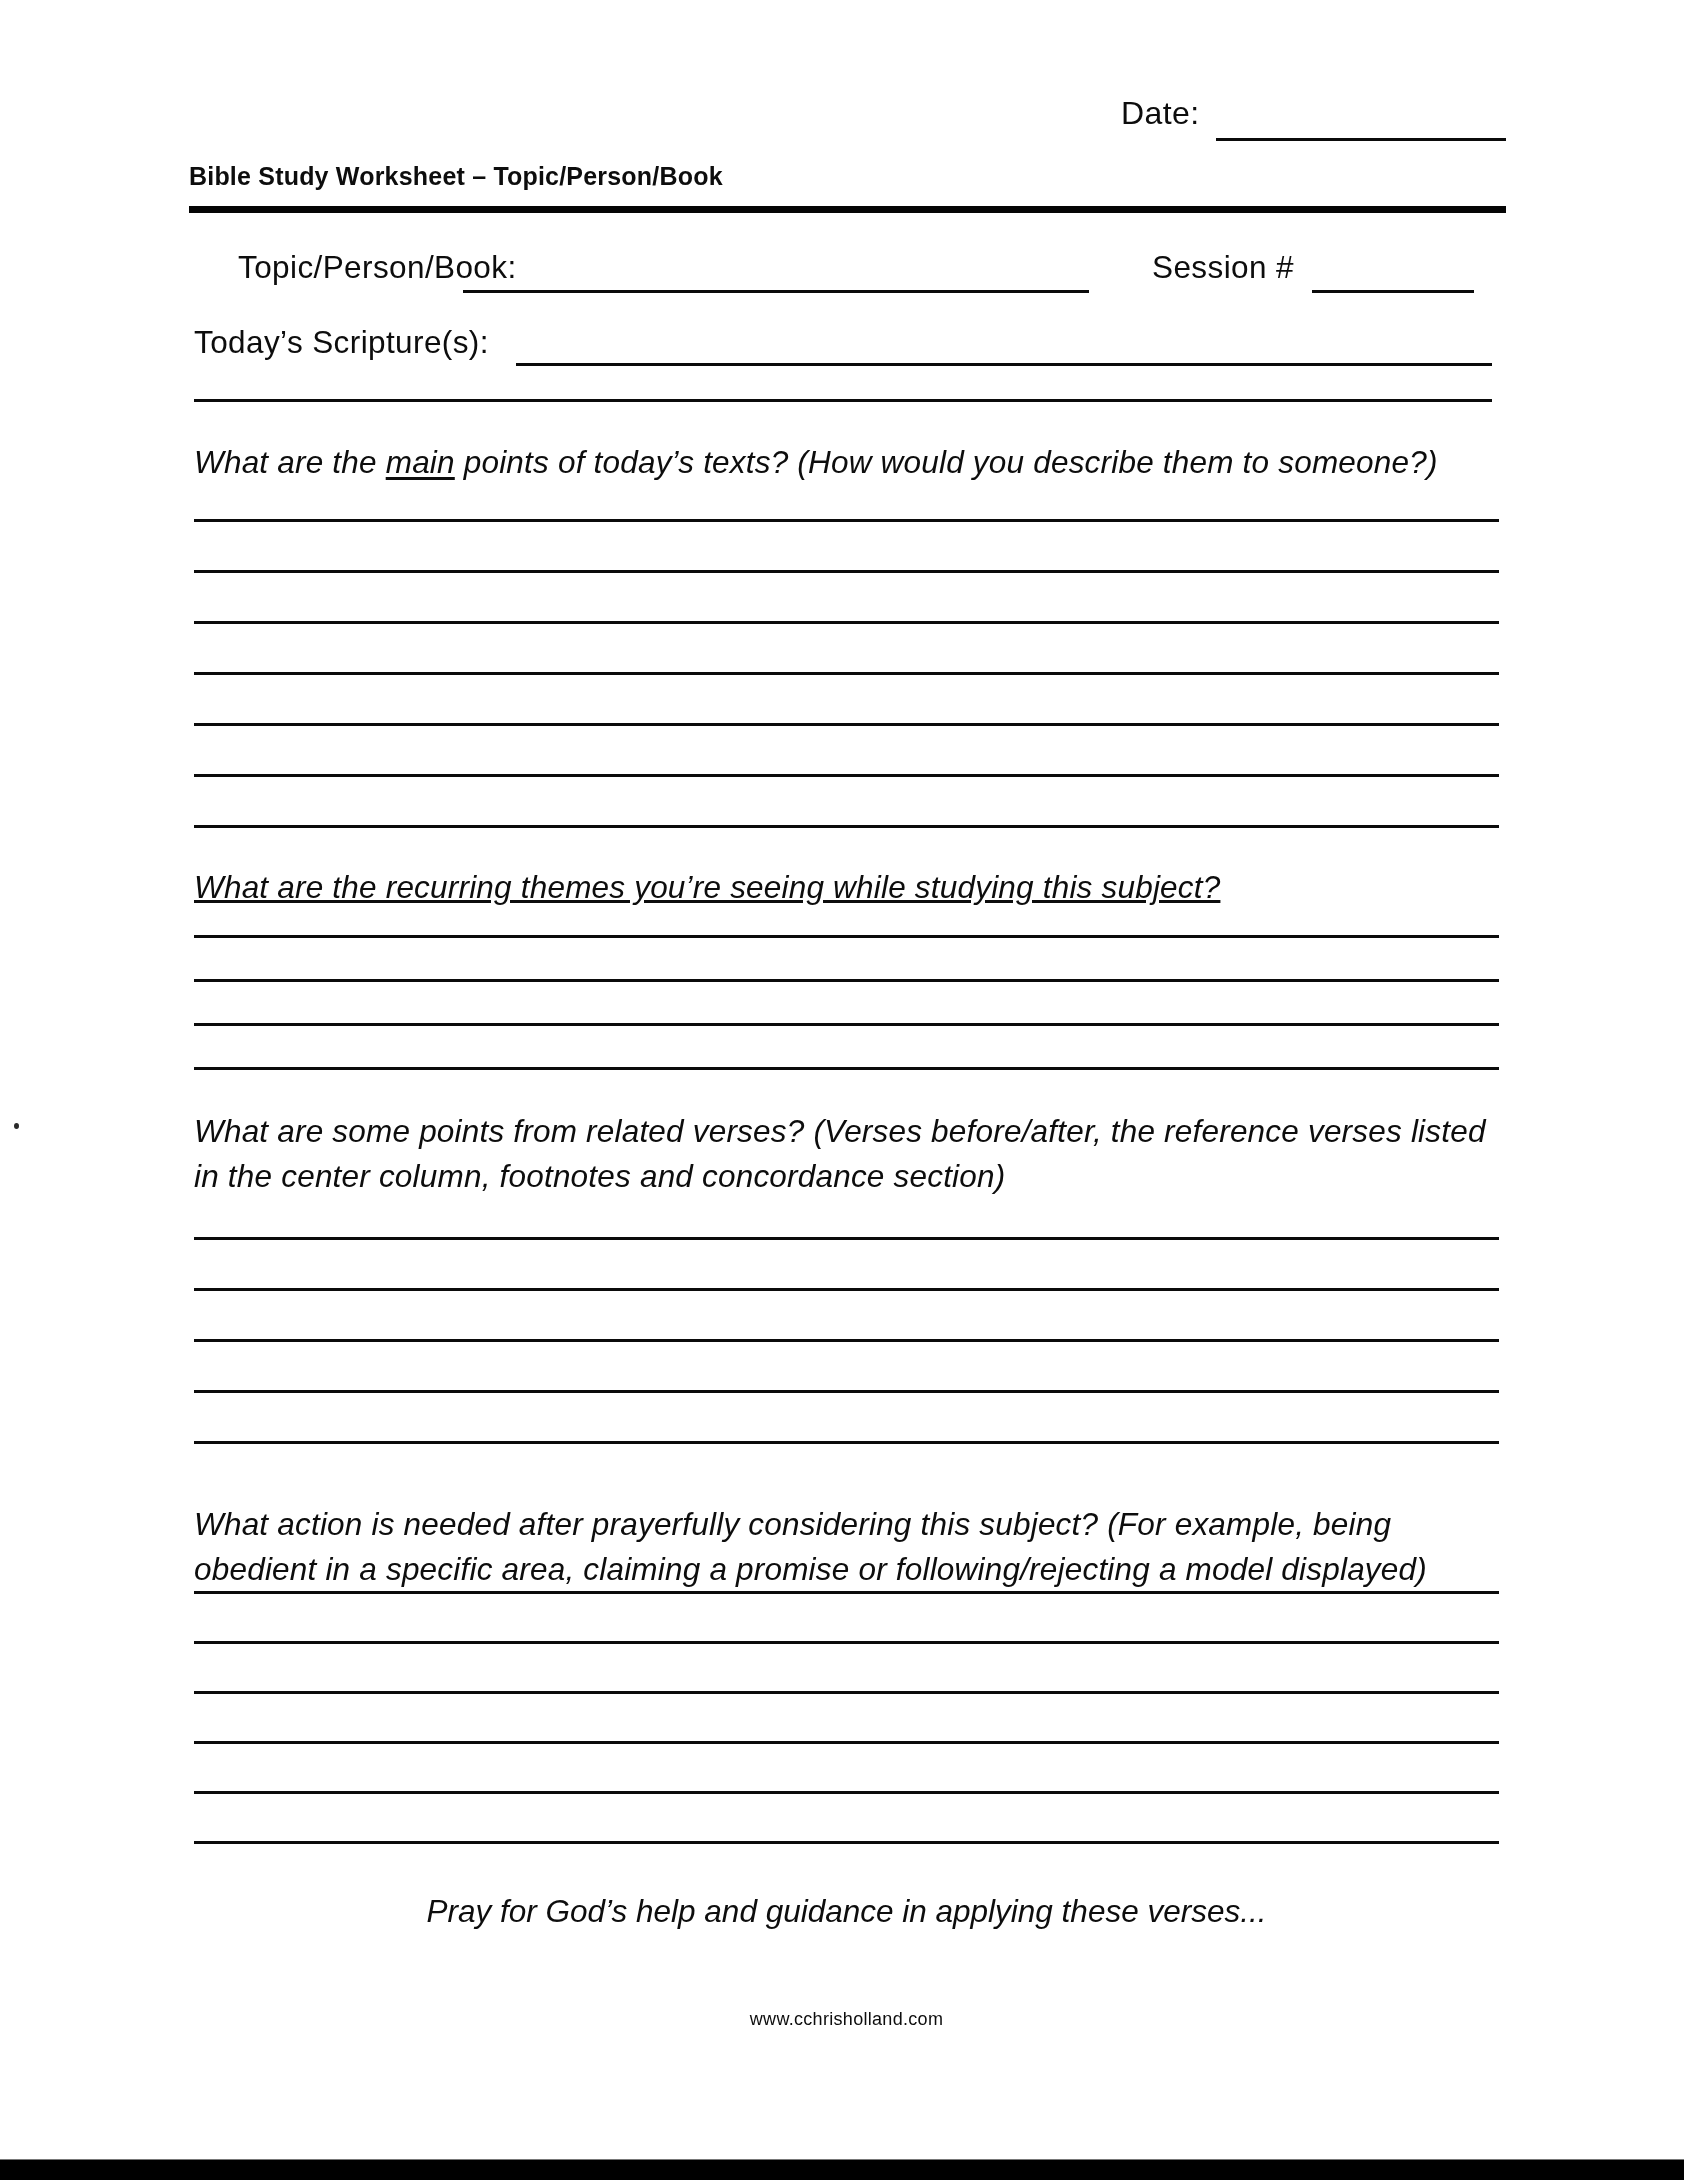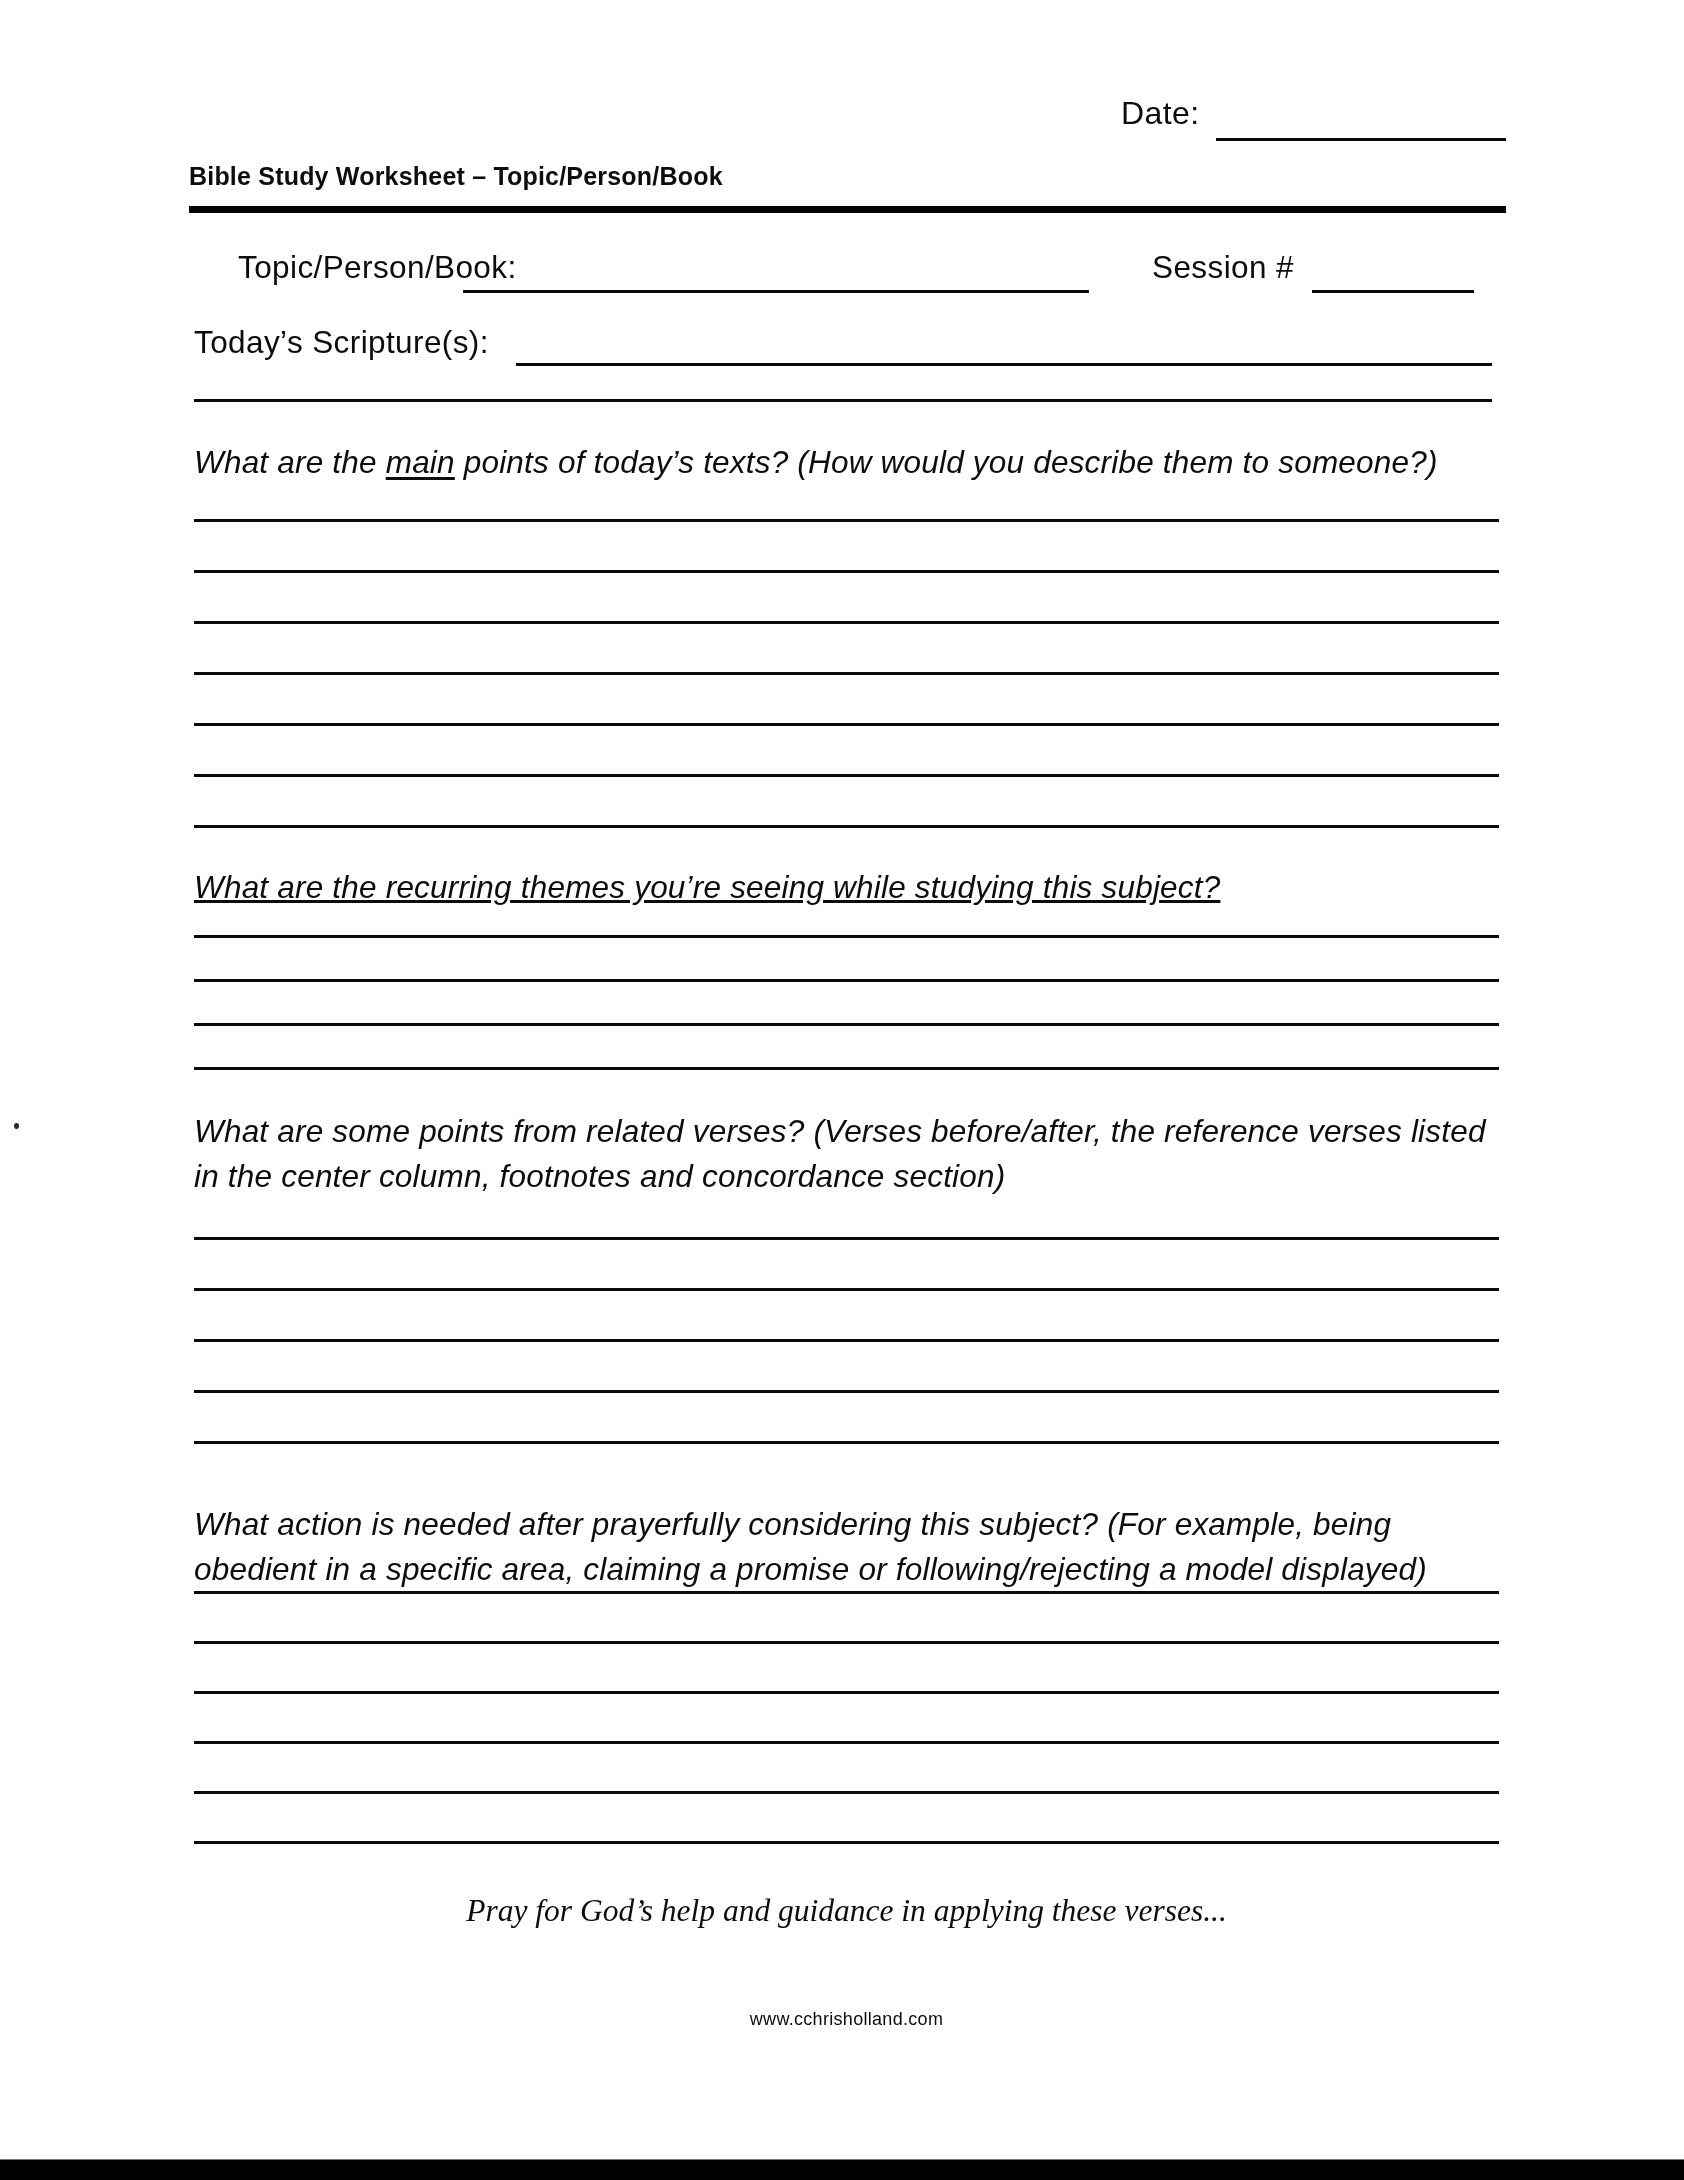--- a/index.html
+++ b/index.html
@@ -55,21 +55,21 @@
   .lines .ln { height: 51px; border-bottom: 3.4px solid #0b0b0b; }
   #lines1 { top: 471px; }
   #lines2 { top: 894px; }
   #lines2 .ln { height: 44px; }
   #lines3 { top: 1189px; }
   #lines4 { top: 1544px; }
   #lines4 .ln { height: 50px; }
 
   #closing {
     top: 1893px; left: 194px; width: 1305px;
-    text-align: center; font-style: italic; font-size: 31.5px; font-family: Liberation Serif, serif;
+    text-align: center; font-style: italic; font-size: 31.5px;
   }
 
   #footer {
     top: 2009px; left: 194px; width: 1305px;
     text-align: center; font-size: 18px; letter-spacing: 0.3px;
   }
 
   #bottom-bar {
     left: 0; bottom: 0; width: 1685px; height: 22px;
     background: #000000; border-top: 1.7px solid #777;

